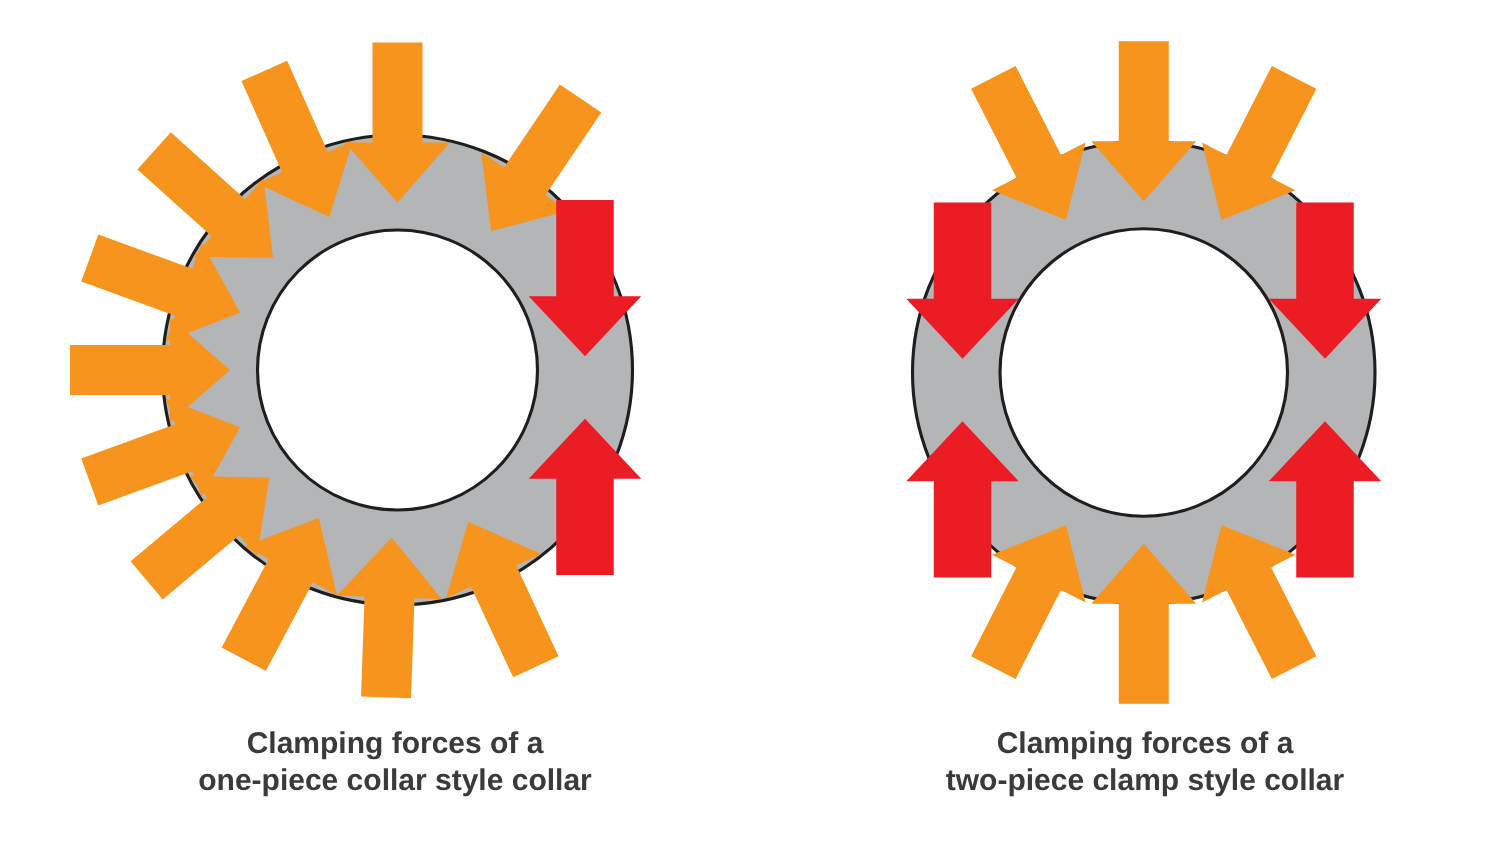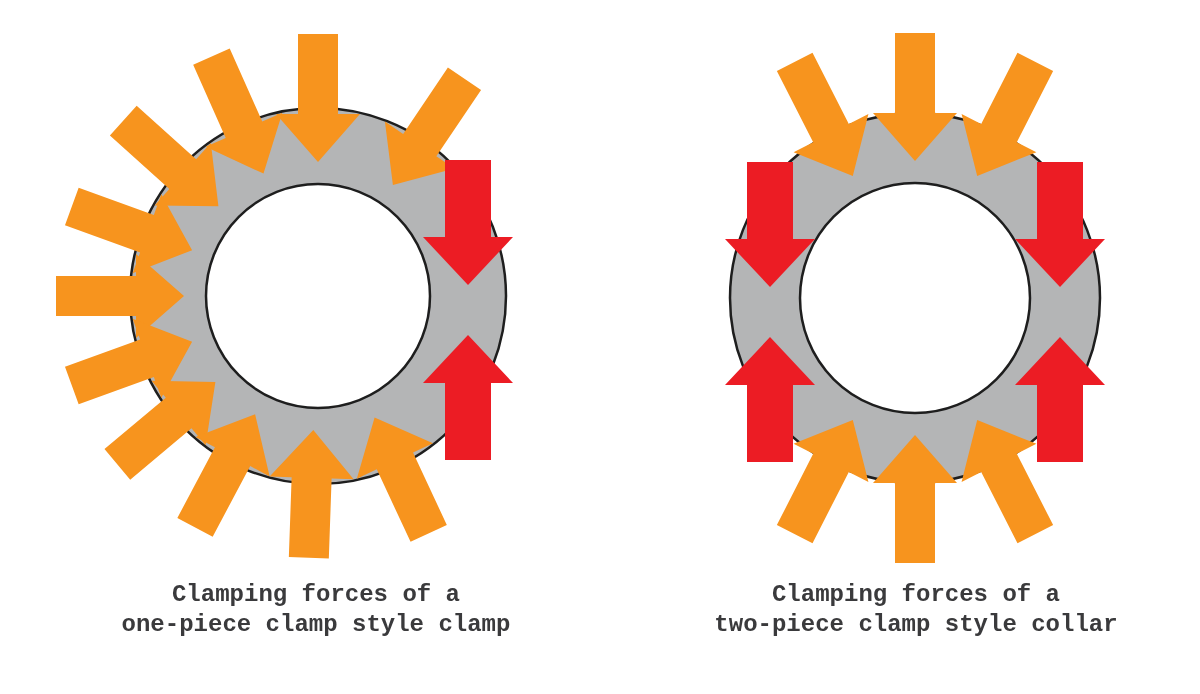--- a/index.html
+++ b/index.html
@@ -10,21 +10,20 @@
     height: 694px;
     overflow: hidden;
     font-family: "Liberation Sans", sans-serif;
   }
   .canvas {
     width: 1200px;
     height: 694px;
     display: flex;
     flex-direction: row;
     background: #ffffff;
-    font-family: Liberation Mono, monospace;
   }
   .panel {
     width: 600px;
     height: 694px;
     display: flex;
     flex-direction: column;
     align-items: stretch;
   }
   .collar-svg {
     display: block;
@@ -61,21 +60,21 @@
         <polygon points="0,0 -48,-42 -48,-20 -128,-20 -128,20 -48,20 -48,42" fill="#F7941E" transform="translate(192.1 341.8) rotate(-20.0)"></polygon>
         <polygon points="0,0 -48,-42 -48,-20 -128,-20 -128,20 -48,20 -48,42" fill="#F7941E" transform="translate(215.4 382.1) rotate(-40.0)"></polygon>
         <polygon points="0,0 -48,-42 -48,-20 -128,-20 -128,20 -48,20 -48,42" fill="#F7941E" transform="translate(255.1 414.3) rotate(-62.0)"></polygon>
         <polygon points="0,0 -48,-42 -48,-20 -128,-20 -128,20 -48,20 -48,42" fill="#F7941E" transform="translate(313.3 429.9) rotate(-88.0)"></polygon>
         <polygon points="0,0 -48,-42 -48,-20 -128,-20 -128,20 -48,20 -48,42" fill="#F7941E" transform="translate(374.6 417.4) rotate(-115.0)"></polygon>
         <polygon points="0,0 -48,-45 -48,-23 -125,-23 -125,23 -48,23 -48,45" fill="#EC1C24" transform="translate(468 285) rotate(90)"></polygon>
         <polygon points="0,0 -48,-45 -48,-23 -125,-23 -125,23 -48,23 -48,45" fill="#EC1C24" transform="translate(468 335) rotate(-90)"></polygon>
       </svg>
     <div class="caption">
       <div>Clamping forces of a</div>
-      <div>one-piece clamp style clamp</div>
+      <div>one-piece collar style collar</div>
     </div>
   </section>
 
   <section class="panel">
     <svg class="collar-svg" viewBox="0 0 600 572">
         <circle cx="315" cy="298" r="185" fill="#B4B5B6" stroke="#1E1E1E" stroke-width="2.5"></circle>
         <circle cx="315" cy="298" r="115" fill="#FFFFFF" stroke="#1E1E1E" stroke-width="2.5"></circle>
         <polygon points="0,0 -48,-42 -48,-20 -128,-20 -128,20 -48,20 -48,42" fill="#F7941E" transform="translate(377.2 175.9) rotate(117.0)"></polygon>
         <polygon points="0,0 -48,-42 -48,-20 -128,-20 -128,20 -48,20 -48,42" fill="#F7941E" transform="translate(315.0 161.0) rotate(90.0)"></polygon>
         <polygon points="0,0 -48,-42 -48,-20 -128,-20 -128,20 -48,20 -48,42" fill="#F7941E" transform="translate(252.8 175.9) rotate(63.0)"></polygon>

